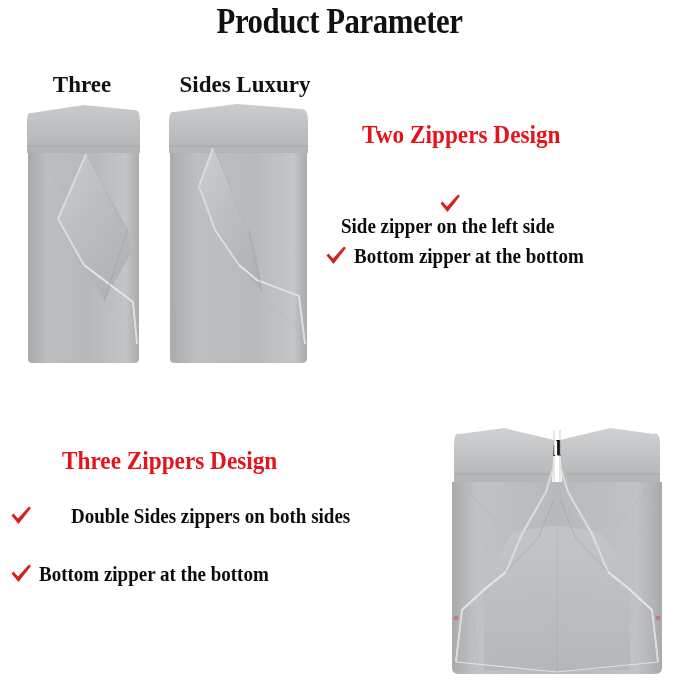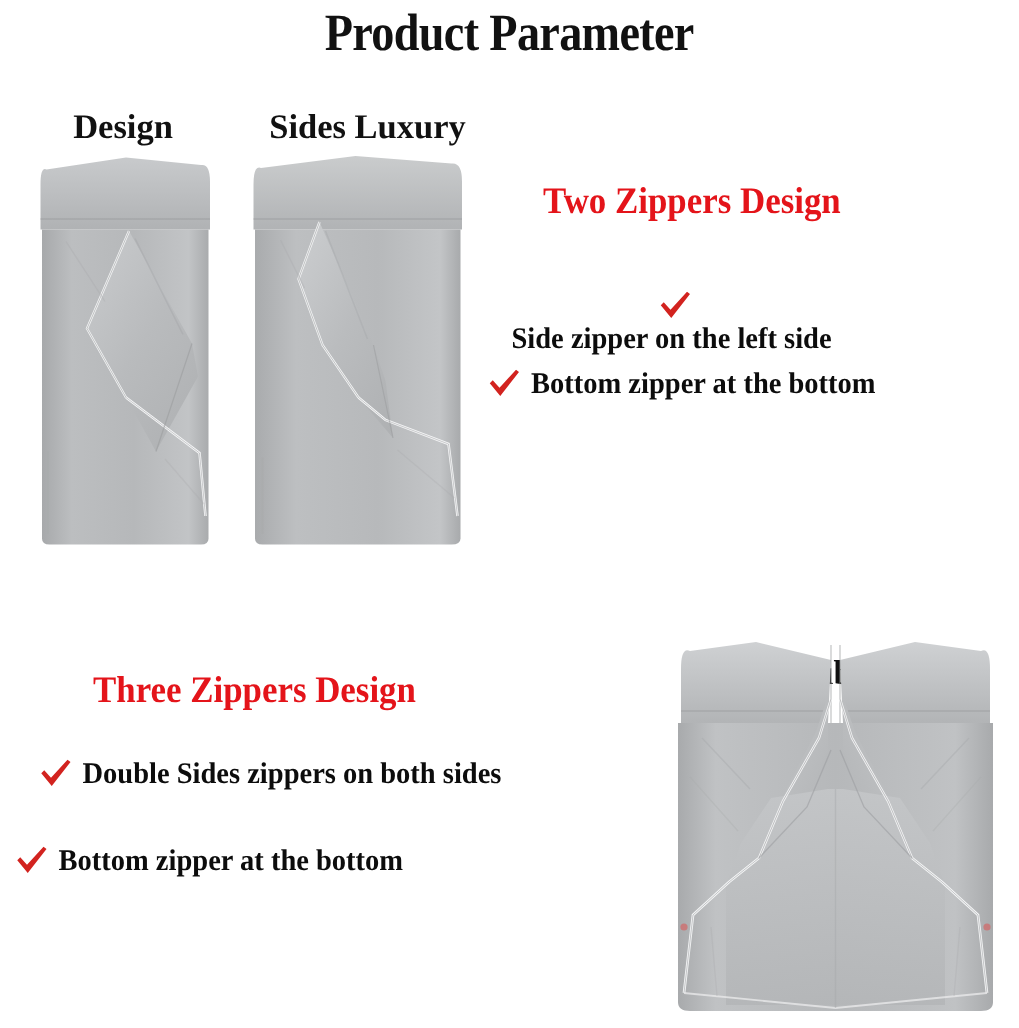--- a/index.html
+++ b/index.html
@@ -92,21 +92,21 @@
     font-family: "Liberation Serif", "DejaVu Serif", serif;
     font-weight: bold;
     font-size: 20px;
     line-height: 24px;
     color: #0c0c0c;
     transform: scaleX(0.95);
     transform-origin: left center;
   }
   #bullet-t1 { left: 341px; top: 194px; flex-direction: column; }
   #bullet-t2 { left: 325px; top: 244px; }
-  #bullet-b1 { left: 26px;  top: 504px; }
+  #bullet-b1 { left: 10px;  top: 504px; gap: 32px; }
   #bullet-b2 { left: 10px;  top: 562px; }
 
   
   .bed-art { position: absolute; }
   #art-single     { left: 24px;  top: 101px; width: 119px; height: 263px; }
   #art-single-lux { left: 165px; top: 100px; width: 146px; height: 264px; }
   #art-double     { left: 434px; top: 422px; width: 246px; height: 260px; }
 </style>
 </head>
 <body>
@@ -185,21 +185,21 @@
     <path d="M74,165 L92,180 L134,196 L140,244" stroke="#f4f5f6" stroke-width="1.7" fill="none"></path>
     <path d="M74,165 L92,180 L134,196 L140,244" stroke="#76787a" stroke-width="0.5" fill="none" opacity="0.45"></path>
     <path d="M84,130 L97,192" stroke="#9b9d9f" stroke-width="0.8" fill="none" opacity="0.55"></path>
     <path d="M52,54 L80,126" stroke="#a5a7a9" stroke-width="1" fill="none" opacity="0.4"></path>
     <path d="M22,60 L38,92" stroke="#a8aaac" stroke-width="0.9" fill="none" opacity="0.35"></path>
     <path d="M100,200 L138,232" stroke="#a8aaac" stroke-width="0.9" fill="none" opacity="0.3"></path>
     <path d="M10,205 L10,256" stroke="#a6a8aa" stroke-width="1" fill="none" opacity="0.35"></path>
   </svg>
 </div>
 
-<div class="bed-label" id="label-single">Design</div>
+<div class="bed-label" id="label-single">Three</div>
 
 <div class="bed-label" id="label-single-lux">Sides Luxury</div>
 
 <div class="red-heading" id="heading-two">Two Zippers Design</div>
 
 <div class="bullet" id="bullet-t1">
   <svg class="check" viewBox="0 0 22 20" xmlns="http://www.w3.org/2000/svg">
     <path d="M1.5,9.5 L3.5,7.5 L8,12.5 L19,0.5 L21,2 L8.5,18 Z" fill="#d2231f"></path>
   </svg>
   <span class="btext">Side zipper on the left side</span>

